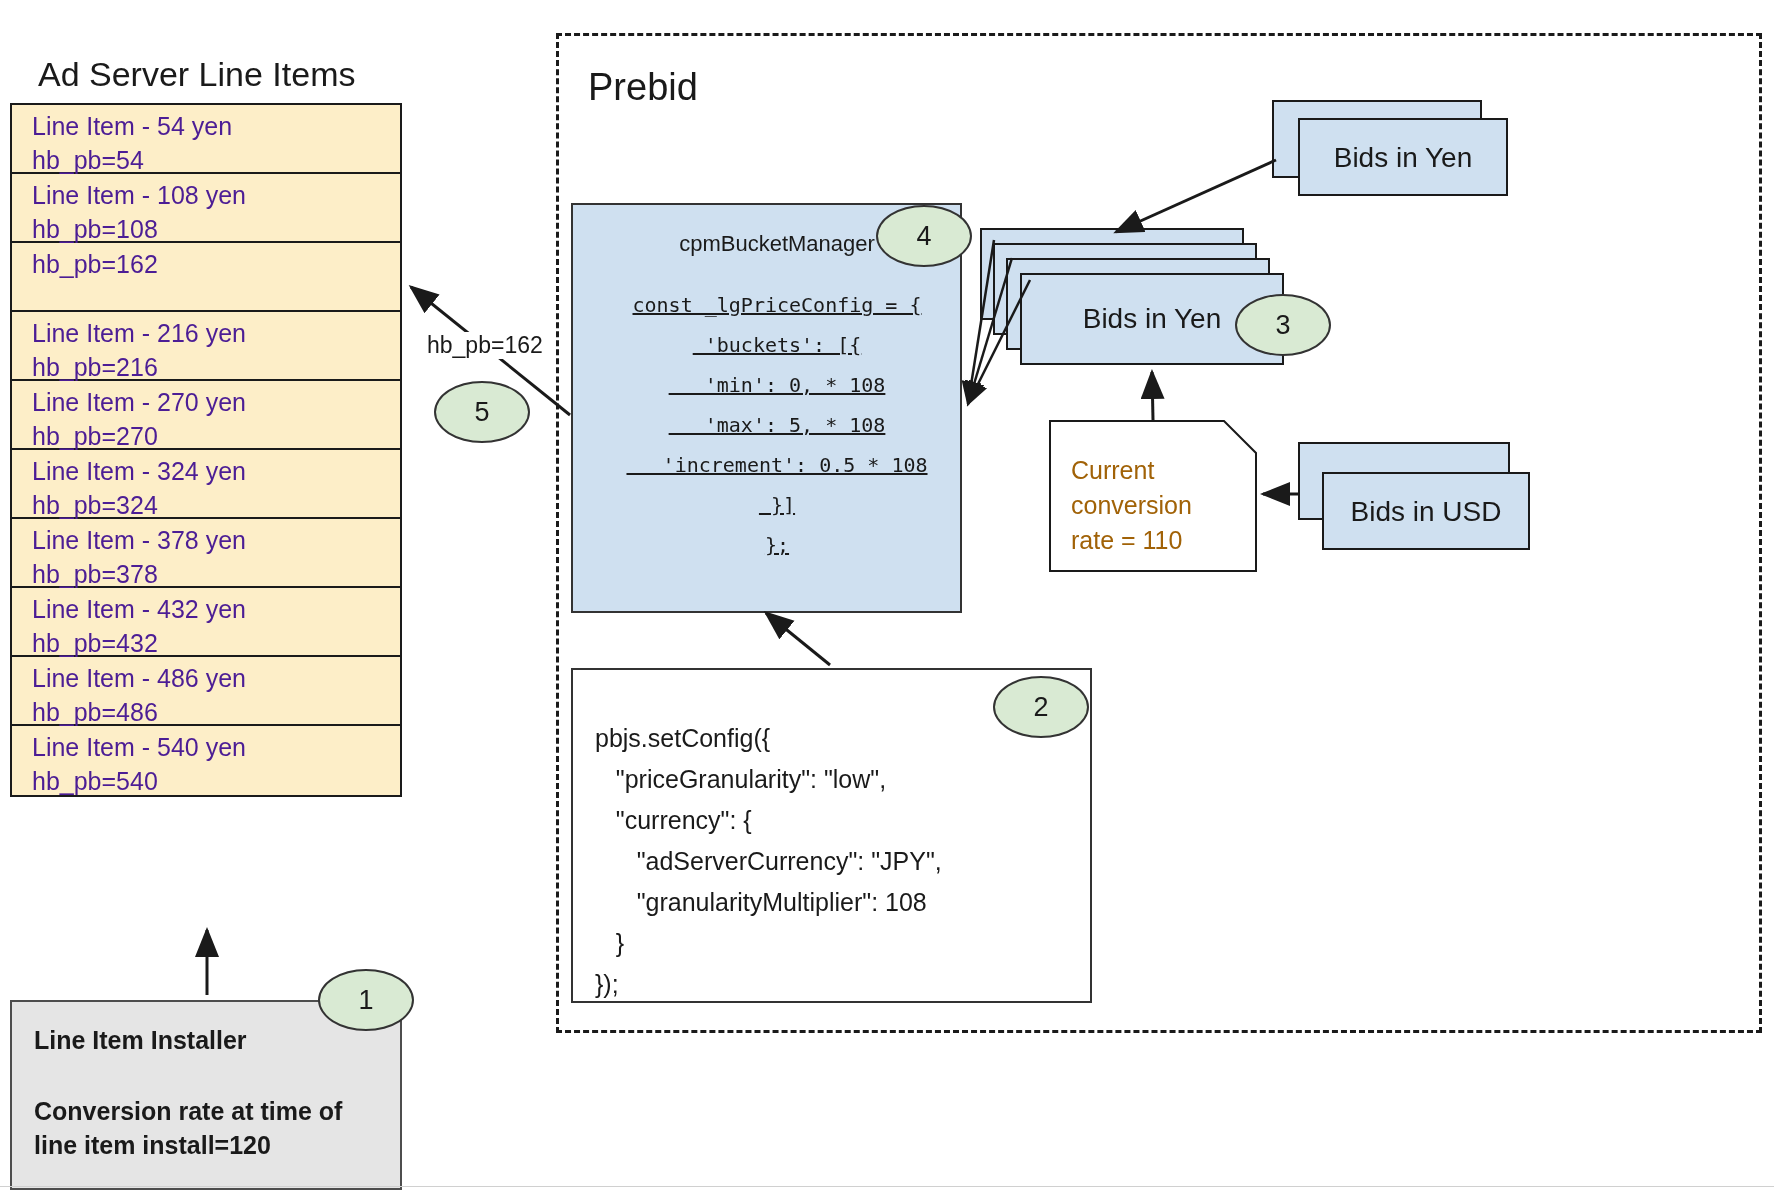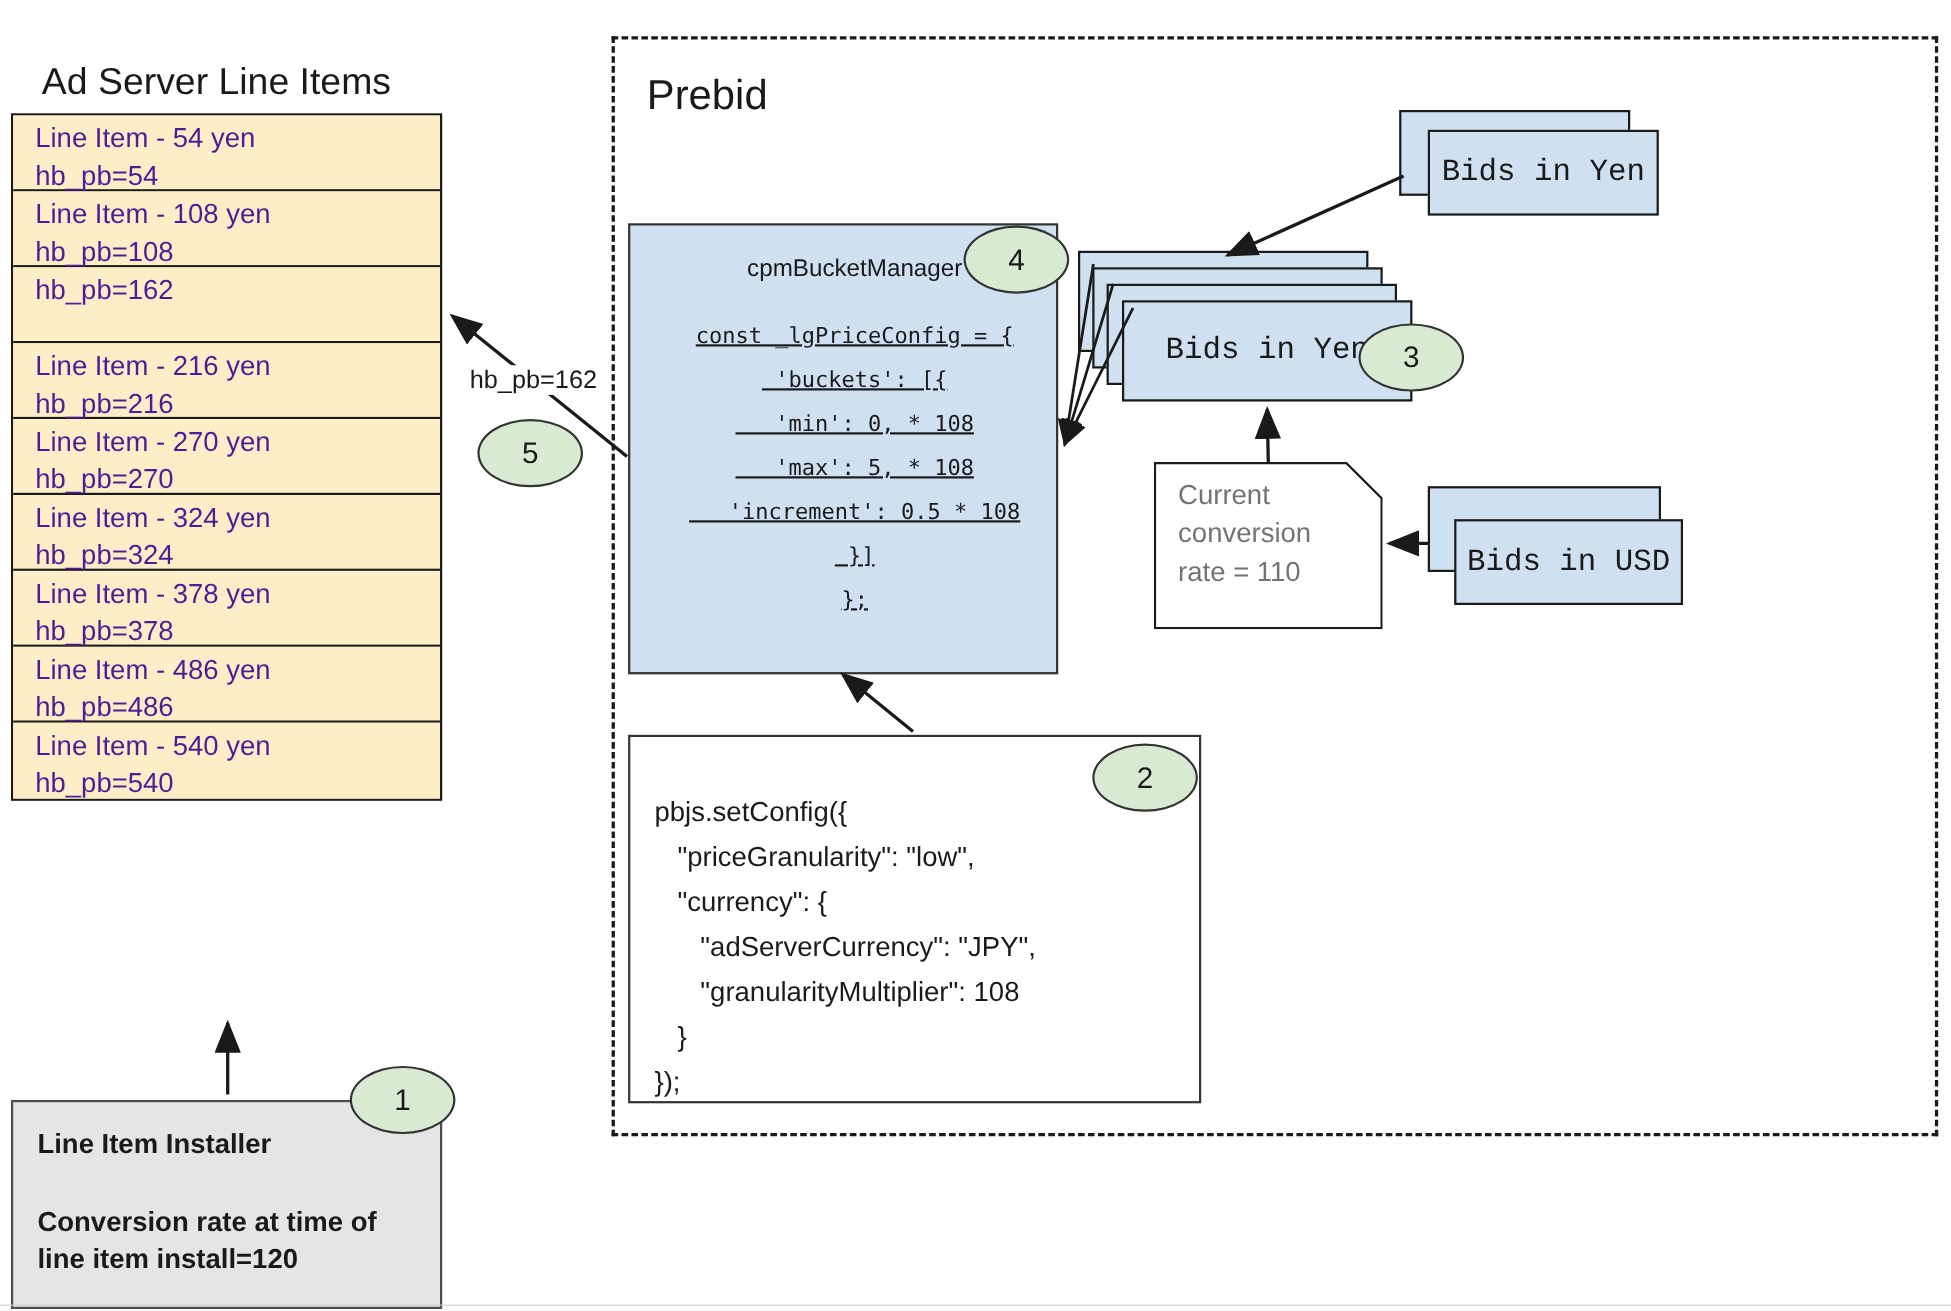--- a/index.html
+++ b/index.html
@@ -154,21 +154,20 @@
     white-space: pre;
   }
 
   
   .stack { position: absolute; }
   .stack .card {
     position: absolute;
     box-sizing: border-box;
     border: 2px solid #1a1a1a;
     background: #cfe0f0;
-    font-family: Liberation Mono, monospace;
   }
   .stack .card-label {
     position: absolute;
     width: 100%;
     text-align: center;
     font-size: 28px;
     color: #1a1a1a;
     white-space: nowrap;
   }
 
@@ -176,24 +175,24 @@
   .note-box {
     position: absolute;
     left: 1049px;
     top: 420px;
     width: 208px;
     height: 152px;
   }
   .note-box .note-text {
     position: absolute;
     left: 22px;
-    top: 13px;
+    top: 33px;
     font-size: 25px;
     line-height: 35px;
-    color: #737373;
+    color: #a16207;
     white-space: pre-line;
   }
 
   
   .badge {
     position: absolute;
     width: 92px;
     height: 58px;
     border-radius: 50%;
     border: 2px solid #333333;
@@ -255,20 +254,24 @@
     </div>
     <div class="li-row">
       <div class="li-line">Line Item - 324 yen</div>
       <div class="li-line">hb_pb=324</div>
     </div>
     <div class="li-row">
       <div class="li-line">Line Item - 378 yen</div>
       <div class="li-line">hb_pb=378</div>
     </div>
     <div class="li-row">
+      <div class="li-line">Line Item - 432 yen</div>
+      <div class="li-line">hb_pb=432</div>
+    </div>
+    <div class="li-row">
       <div class="li-line">Line Item - 486 yen</div>
       <div class="li-line">hb_pb=486</div>
     </div>
     <div class="li-row">
       <div class="li-line">Line Item - 540 yen</div>
       <div class="li-line">hb_pb=540</div>
     </div>
   </div>
 
   <div class="installer-box">

